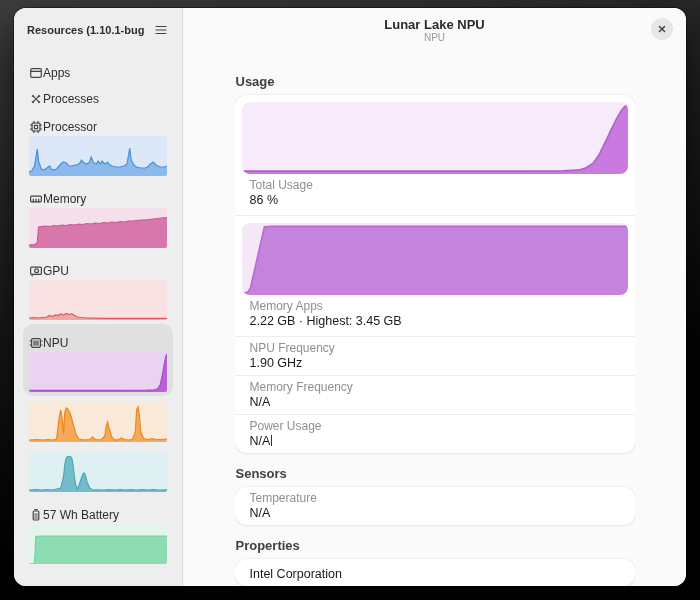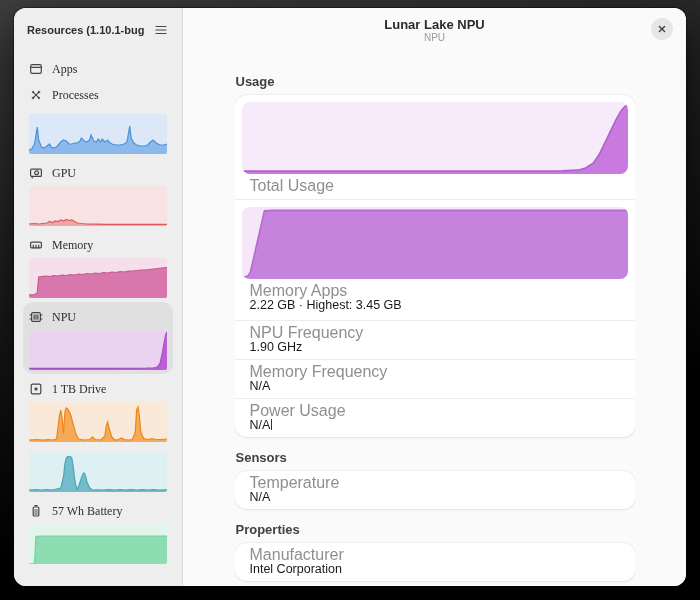--- a/index.html
+++ b/index.html
@@ -16,21 +16,21 @@
   }
   
   .sidebar { width:169px; background:#eeeeee; border-right:1px solid #d9d9d9; overflow:hidden; flex:none; display:flex; flex-direction:column; }
   .sidebar-header { height:44px; flex:none; display:flex; align-items:center; padding:0 10px 0 13px; gap:6px; }
   .sidebar-title { font-size:11px; font-weight:bold; color:#2d2d2d; flex:1; white-space:nowrap; overflow:hidden; }
   .menu-btn { border:none; background:transparent; width:22px; height:22px; border-radius:5px; display:flex; align-items:center; justify-content:center; cursor:pointer; }
   .nav { padding:4px 9px 0; flex:1; overflow:hidden; }
   .nav-item { padding:2px 6px; border-radius:10px; }
   .nav-item.has-chart { padding:4px 6px; }
   .nav-item.selected { background:#e0e0e0; }
-  .nav-row { display:flex; align-items:center; gap:9px; height:22px;font-family:Liberation Serif, serif; }
+  .nav-row { display:flex; align-items:flex-end; height:22px; }
   .nav-icon { width:14px; height:14px; flex:none; display:flex; }
   .nav-icon svg { width:14px; height:14px; }
   .nav-label { font-size:12px; color:#2e2e2e; white-space:nowrap; }
   .mini { height:40px; margin-top:2px; border-radius:2px; overflow:hidden; }
   .mini svg { width:100%; height:100%; display:block; }
   .line { fill:none; stroke-width:1.2px; vector-effect:non-scaling-stroke; }
   .big-chart .line { stroke-width:1.6px; }
   .mini.cpu { background:#dce8f7; } .mini.cpu .area { fill:#8cb9ec; } .mini.cpu .line { stroke:#4a90d9; }
   .mini.mem { background:#f4dfeb; } .mini.mem .area { fill:#d877ab; } .mini.mem .line { stroke:#c9588f; }
   .mini.gpu { background:#f8e2e2; } .mini.gpu .area { fill:#eea8a8; } .mini.gpu .line { stroke:#e2575e; }
@@ -49,21 +49,21 @@
   .section-label.first { margin-top:8px; }
   .card { background:#fff; border-radius:12px; box-shadow:0 0 0 1px rgba(0,0,0,.045), 0 1px 3px rgba(0,0,0,.05); }
   .row + .row { border-top:1px solid #ededed; }
   .chart-row { padding:7px 7px 8px; }
   .big-chart { height:72px; border-radius:8px; overflow:hidden; }
   .big-chart svg { width:100%; height:100%; display:block; }
   .big-chart.total { background:#f7eafa; } .big-chart.total .area { fill:#c87ade; } .big-chart.total .line { stroke:#b160cb; }
   .big-chart.memu  { background:#f5e6f8; } .big-chart.memu  .area { fill:#c583de; } .big-chart.memu  .line { stroke:#b56ad2; }
   .kv { margin:6px 8px 0; }
   .kv-row { padding:6px 15px 5px; }
-  .k { font-size:16px; color:#8f8f8f; line-height:11px; }
+  .k { font-size:12px; color:#8f8f8f; line-height:11px; }
   .v { font-size:12.5px; color:#1a1a1a; line-height:14px; margin-top:2px; }
   .caret { display:inline-block; width:1px; height:11px; background:#333; margin-left:1px; vertical-align:-1px; }
   .ico { stroke:#454545; fill:none; stroke-width:1.2; stroke-linecap:round; stroke-linejoin:round; }
   .ico-fill { fill:#454545; stroke:none; }
 </style>
 </head>
 <body>
 
 <div class="window">
 
@@ -97,24 +97,52 @@
             <svg viewBox="0 0 14 14">
                 <path class="ico-fill" d="M7 7 L2.6 4.2 L4.2 2.4 Z M7 7 L9.8 2.6 L11.6 4.2 Z M7 7 L11.4 9.8 L9.8 11.6 Z M7 7 L4.2 11.4 L2.4 9.8 Z"></path>
                 <circle class="ico-fill" cx="7" cy="7" r="1.3"></circle>
               </svg>
           </span>
           <span class="nav-label">Processes</span>
         </div>
       </div>
 
       <div class="nav-item has-chart">
+        <div class="nav-row">
+          <span class="nav-icon">
+            <svg viewBox="0 0 14 14">
+                <rect class="ico" x="3" y="3" width="8" height="8" rx="1"></rect>
+                <rect class="ico" x="5.4" y="5.4" width="3.2" height="3.2"></rect>
+                <path class="ico" d="M5 1.4 V3 M9 1.4 V3 M5 11 V12.6 M9 11 V12.6 M1.4 5 H3 M1.4 9 H3 M11 5 H12.6 M11 9 H12.6"></path>
+              </svg>
+          </span>
+          <span class="nav-label">Processor</span>
+        </div>
         <div class="mini cpu">
           <svg viewBox="0 0 100 40" preserveAspectRatio="none">
             <path class="area" d="M0,36 L2,35 L4,30 L6,13 L7,26 L9,33 L11,34 L13,32 L15,30 L16,33 L18,34 L20,33 L23,28 L25,26 L27,27 L29,30 L31,30 L33,29 L35,29 L37,27 L38,24 L40,27 L42,28 L44,26 L45,21 L47,27 L49,28 L50,25 L52,28 L53,25 L55,28 L57,26 L58,28 L60,30 L63,31 L66,31 L69,30 L71,28 L73,12 L74,24 L76,29 L78,31 L81,32 L84,32 L86,31 L88,28 L90,26 L92,29 L95,31 L98,31 L100,30 L100,40 L0,40 Z"></path>
             <path class="line" d="M0,36 L2,35 L4,30 L6,13 L7,26 L9,33 L11,34 L13,32 L15,30 L16,33 L18,34 L20,33 L23,28 L25,26 L27,27 L29,30 L31,30 L33,29 L35,29 L37,27 L38,24 L40,27 L42,28 L44,26 L45,21 L47,27 L49,28 L50,25 L52,28 L53,25 L55,28 L57,26 L58,28 L60,30 L63,31 L66,31 L69,30 L71,28 L73,12 L74,24 L76,29 L78,31 L81,32 L84,32 L86,31 L88,28 L90,26 L92,29 L95,31 L98,31 L100,30"></path>
+          </svg>
+        </div>
+      </div>
+
+      <div class="nav-item has-chart">
+        <div class="nav-row">
+          <span class="nav-icon">
+            <svg viewBox="0 0 14 14">
+                <rect class="ico" x="1.6" y="4.2" width="10.8" height="5.6" rx="1"></rect>
+                <path class="ico" d="M4.3 7.2 V9.8 M7 7.2 V9.8 M9.7 7.2 V9.8"></path>
+              </svg>
+          </span>
+          <span class="nav-label">Memory</span>
+        </div>
+        <div class="mini mem">
+          <svg viewBox="0 0 100 40" preserveAspectRatio="none">
+            <path class="area" d="M0,37 L4,36.5 L6,35 L7,19 L9,18.5 L12,18 L15,18.5 L18,17.5 L21,18 L24,17 L27,17.5 L30,16.5 L33,17 L36,16 L39,16.5 L42,15.5 L45,16 L48,15 L51,15.5 L54,14.5 L57,15 L60,14 L63,14.5 L66,13.5 L69,14 L72,13 L75,13 L78,12.5 L81,12 L84,12 L87,11.5 L90,11 L93,10.5 L96,10 L100,9.5 L100,40 L0,40 Z"></path>
+            <path class="line" d="M0,37 L4,36.5 L6,35 L7,19 L9,18.5 L12,18 L15,18.5 L18,17.5 L21,18 L24,17 L27,17.5 L30,16.5 L33,17 L36,16 L39,16.5 L42,15.5 L45,16 L48,15 L51,15.5 L54,14.5 L57,15 L60,14 L63,14.5 L66,13.5 L69,14 L72,13 L75,13 L78,12.5 L81,12 L84,12 L87,11.5 L90,11 L93,10.5 L96,10 L100,9.5"></path>
           </svg>
         </div>
       </div>
 
       <div class="nav-item has-chart">
         <div class="nav-row">
           <span class="nav-icon">
             <svg viewBox="0 0 14 14">
                 <rect class="ico" x="1.6" y="3.2" width="10.8" height="7.2" rx="1"></rect>
                 <circle class="ico" cx="7.6" cy="6.8" r="1.9"></circle>
@@ -124,66 +152,39 @@
           <span class="nav-label">GPU</span>
         </div>
         <div class="mini gpu">
           <svg viewBox="0 0 100 40" preserveAspectRatio="none">
             <path class="area" d="M0,38 L4,37.5 L7,38 L10,37.5 L13,37 L15,35.5 L17,36.5 L19,35 L21,35.5 L23,34 L25,35 L27,33.5 L29,34.5 L31,34 L33,35.5 L35,37 L38,37.5 L42,38 L48,38.2 L56,38.3 L64,38.3 L72,38.3 L80,38.3 L90,38.3 L100,38.3 L100,40 L0,40 Z"></path>
             <path class="line" d="M0,38 L4,37.5 L7,38 L10,37.5 L13,37 L15,35.5 L17,36.5 L19,35 L21,35.5 L23,34 L25,35 L27,33.5 L29,34.5 L31,34 L33,35.5 L35,37 L38,37.5 L42,38 L48,38.2 L56,38.3 L64,38.3 L72,38.3 L80,38.3 L90,38.3 L100,38.3"></path>
           </svg>
         </div>
       </div>
 
-      <div class="nav-item has-chart">
-        <div class="nav-row">
-          <span class="nav-icon">
-            <svg viewBox="0 0 14 14">
-                <rect class="ico" x="1.6" y="4.2" width="10.8" height="5.6" rx="1"></rect>
-                <path class="ico" d="M4.3 7.2 V9.8 M7 7.2 V9.8 M9.7 7.2 V9.8"></path>
-              </svg>
-          </span>
-          <span class="nav-label">Memory</span>
-        </div>
-        <div class="mini mem">
-          <svg viewBox="0 0 100 40" preserveAspectRatio="none">
-            <path class="area" d="M0,37 L4,36.5 L6,35 L7,19 L9,18.5 L12,18 L15,18.5 L18,17.5 L21,18 L24,17 L27,17.5 L30,16.5 L33,17 L36,16 L39,16.5 L42,15.5 L45,16 L48,15 L51,15.5 L54,14.5 L57,15 L60,14 L63,14.5 L66,13.5 L69,14 L72,13 L75,13 L78,12.5 L81,12 L84,12 L87,11.5 L90,11 L93,10.5 L96,10 L100,9.5 L100,40 L0,40 Z"></path>
-            <path class="line" d="M0,37 L4,36.5 L6,35 L7,19 L9,18.5 L12,18 L15,18.5 L18,17.5 L21,18 L24,17 L27,17.5 L30,16.5 L33,17 L36,16 L39,16.5 L42,15.5 L45,16 L48,15 L51,15.5 L54,14.5 L57,15 L60,14 L63,14.5 L66,13.5 L69,14 L72,13 L75,13 L78,12.5 L81,12 L84,12 L87,11.5 L90,11 L93,10.5 L96,10 L100,9.5"></path>
-          </svg>
-        </div>
-      </div>
-
       <div class="nav-item has-chart selected">
         <div class="nav-row">
           <span class="nav-icon">
             <svg viewBox="0 0 14 14">
                 <rect class="ico" x="2.6" y="2.6" width="8.8" height="8.8" rx="1.3"></rect>
                 <path class="ico" d="M5.1 4.8 V9.2 M7 4.8 V9.2 M8.9 4.8 V9.2 M1 5 H2.6 M1 9 H2.6 M11.4 5 H13 M11.4 9 H13"></path>
               </svg>
           </span>
           <span class="nav-label">NPU</span>
         </div>
         <div class="mini npu">
           <svg viewBox="0 0 100 40" preserveAspectRatio="none">
             <path class="area" d="M0,38.3 L60,38.3 L85,38.2 L90,38 L93,37 L95,33 L96.5,24 L98,12 L99,5 L100,2 L100,40 L0,40 Z"></path>
             <path class="line" d="M0,38.3 L60,38.3 L85,38.2 L90,38 L93,37 L95,33 L96.5,24 L98,12 L99,5 L100,2"></path>
           </svg>
         </div>
       </div>
 
       <div class="nav-item has-chart">
-        <div class="nav-row">
-          <span class="nav-icon">
-            <svg viewBox="0 0 14 14">
-                <rect class="ico" x="2.2" y="2.2" width="9.6" height="9.6" rx="1.4"></rect>
-                <rect class="ico-fill" x="5.6" y="5.6" width="2.8" height="2.8"></rect>
-              </svg>
-          </span>
-          <span class="nav-label">1 TB Drive</span>
-        </div>
         <div class="mini drive">
           <svg viewBox="0 0 100 40" preserveAspectRatio="none">
             <path class="area" d="M0,38 L6,37.5 L10,38 L14,37.5 L17,38 L20,37 L22,14 L23,8 L24,16 L25,32 L26,10 L27,6 L28,7 L30,12 L32,22 L34,32 L36,37 L40,38 L44,37.5 L46,35 L48,37.5 L52,38 L55,34 L56,24 L57,20 L58,26 L60,35 L62,38 L65,37.5 L67,36 L69,37.5 L72,38 L75,37.5 L77,30 L78,8 L79,5 L80,14 L81,30 L83,36.5 L86,37.5 L89,36.5 L92,37.5 L96,37.5 L100,37 L100,40 L0,40 Z"></path>
             <path class="line" d="M0,38 L6,37.5 L10,38 L14,37.5 L17,38 L20,37 L22,14 L23,8 L24,16 L25,32 L26,10 L27,6 L28,7 L30,12 L32,22 L34,32 L36,37 L40,38 L44,37.5 L46,35 L48,37.5 L52,38 L55,34 L56,24 L57,20 L58,26 L60,35 L62,38 L65,37.5 L67,36 L69,37.5 L72,38 L75,37.5 L77,30 L78,8 L79,5 L80,14 L81,30 L83,36.5 L86,37.5 L89,36.5 L92,37.5 L96,37.5 L100,37"></path>
           </svg>
         </div>
       </div>
 
       <div class="nav-item has-chart">
         <div class="mini wifi">
@@ -233,20 +234,21 @@
 
         <div class="row chart-row">
           <div class="big-chart total">
             <svg viewBox="0 0 100 30" preserveAspectRatio="none">
               <path class="area" d="M0,28.8 L70,28.8 L83,28.7 L87,28.4 L89,27.5 L91,25.5 L92.5,22 L94,17 L95.5,12 L97,7 L98.3,3.5 L99.2,1.8 L100,1.2 L100,30 L0,30 Z"></path>
               <path class="line" d="M0,28.8 L70,28.8 L83,28.7 L87,28.4 L89,27.5 L91,25.5 L92.5,22 L94,17 L95.5,12 L97,7 L98.3,3.5 L99.2,1.8 L100,1.2"></path>
             </svg>
           </div>
           <div class="kv">
             <div class="k">Total Usage</div>
+            <div class="v">86 %</div>
           </div>
         </div>
 
         <div class="row chart-row">
           <div class="big-chart memu">
             <svg viewBox="0 0 100 30" preserveAspectRatio="none">
               <path class="area" d="M0,29.3 L1.5,28.8 L2.2,27 L5.8,1.6 L8,1.4 L100,1.4 L100,30 L0,30 Z"></path>
               <path class="line" d="M0,29.3 L1.5,28.8 L2.2,27 L5.8,1.6 L8,1.4 L100,1.4"></path>
             </svg>
           </div>
@@ -277,20 +279,19 @@
       <div class="card">
         <div class="row kv-row">
           <div class="k">Temperature</div>
           <div class="v">N/A</div>
         </div>
       </div>
 
       <div class="section-label">Properties</div>
       <div class="card">
         <div class="row kv-row">
-          <div class="k">Manufacturer</div>
           <div class="v">Intel Corporation</div>
         </div>
       </div>
 
     </div>
   </main>
 </div>
 
 </body></html>

